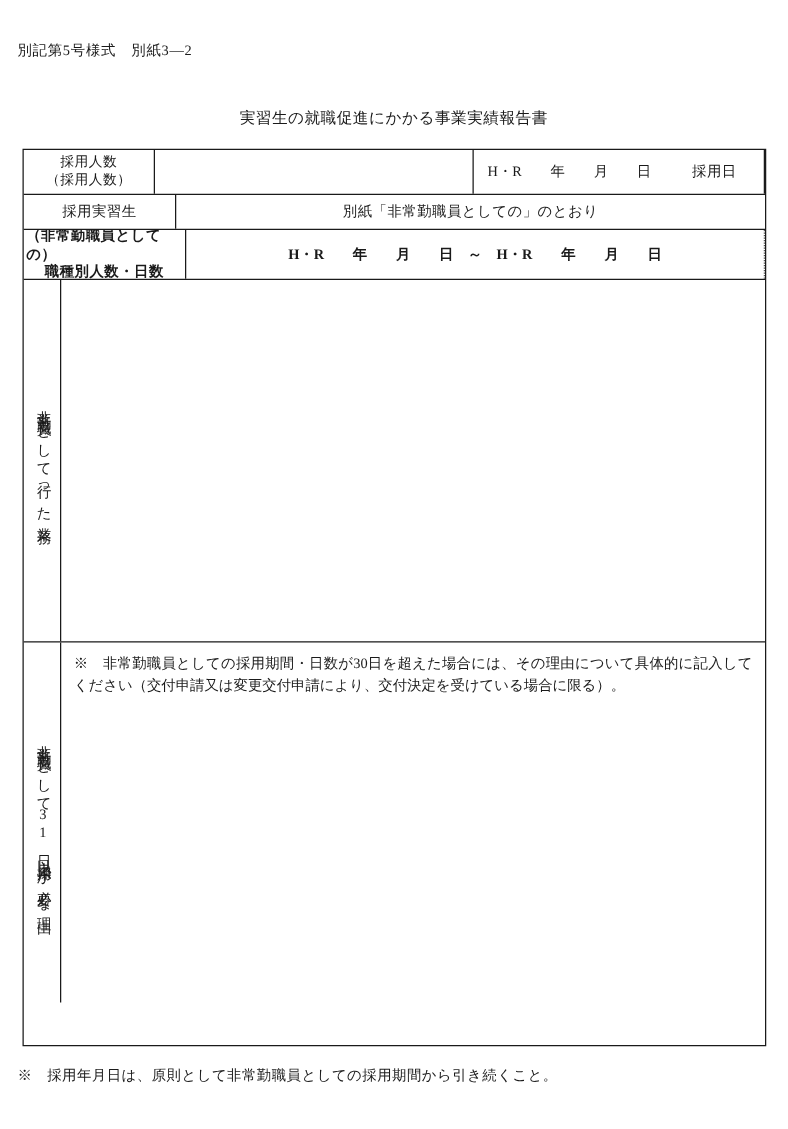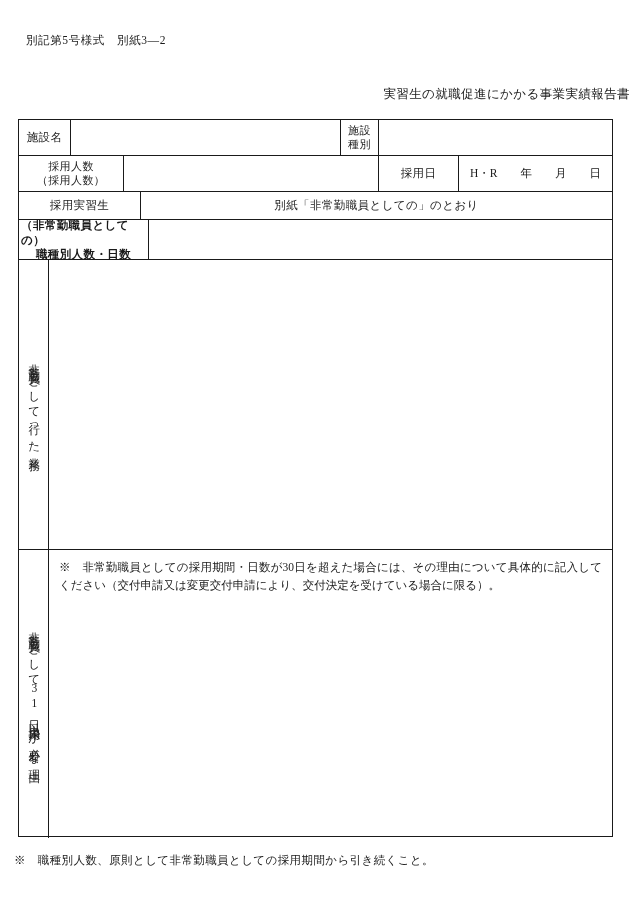--- a/index.html
+++ b/index.html
@@ -12,33 +12,33 @@
     background: #ffffff;
     font-family: "Liberation Serif", "DejaVu Serif", serif;
     color: #1a1a1a;
     position: relative;
     overflow: hidden;
   }
 
   
   .doc-header {
     position: absolute;
-    left: 26px;
+    left: 14px;
     top: 33px;
     font-size: 11.5px;
     letter-spacing: 0.6px;
     white-space: pre;
   }
 
   .doc-title {
     position: absolute;
     left: 0;
     top: 86px;
     width: 630px;
-    text-align: right;
+    text-align: center;
     font-size: 12.5px;
     letter-spacing: 0.4px;
   }
 
   
   .form-table {
     position: absolute;
     left: 18px;
     top: 119px;
     width: 595px;
@@ -138,63 +138,55 @@
 </style>
 </head>
 <body>
 
 <div class="doc-header">別記第5号様式　別紙3—2</div>
 
 <div class="doc-title">実習生の就職促進にかかる事業実績報告書</div>
 
 <div class="form-table">
 
-  <div class="trow r1">
-    <div class="cell bordered-r c-name">施設名</div>
-    <div class="cell bordered-r c-fill1 blank"></div>
-    <div class="cell bordered-r c-type two-line">
-      <span>施設</span>
-      <span>種別</span>
-    </div>
-    <div class="cell c-fill2 blank"></div>
-  </div>
 
   <div class="trow r2">
     <div class="cell bordered-r c-label two-line">
       <span>採用人数</span>
       <span>（採用人数）</span>
     </div>
     <div class="cell bordered-r c-fill blank"></div>
+    <div class="cell c-date">H・R　　年　　月　　日</div>
     <div class="cell bordered-r c-day">採用日</div>
-    <div class="cell c-date">H・R　　年　　月　　日</div>
   </div>
 
   <div class="trow r3">
     <div class="cell bordered-r c-label">採用実習生</div>
     <div class="cell c-fill">別紙「非常勤職員としての」のとおり</div>
   </div>
 
   <div class="trow r4">
     <div class="cell bordered-r c-label two-line">
       <span>（非常勤職員としての）</span>
       <span>職種別人数・日数</span>
     </div>
+    <div class="cell c-period">H・R　　年　　月　　日　～　H・R　　年　　月　　日</div>
   </div>
 
   <div class="trow r5">
     <div class="vlabel">
       <span>非常勤職員として行った業務</span>
     </div>
     <div class="vbody"></div>
   </div>
 
   <div class="trow r6">
     <div class="vlabel">
       <span>非常勤職員として31日以上採用が必要な理由</span>
     </div>
     <div class="vbody">
       <div class="note-line">※　非常勤職員としての採用期間・日数が30日を超えた場合には、その理由について具体的に記入してください（交付申請又は変更交付申請により、交付決定を受けている場合に限る）。</div>
     </div>
   </div>
 
 </div>
 
-<div class="doc-footnote">※　職種別人数、原則として非常勤職員としての採用期間から引き続くこと。</div>
+<div class="doc-footnote">※　採用年月日は、原則として非常勤職員としての採用期間から引き続くこと。</div>
 
 </body></html>

